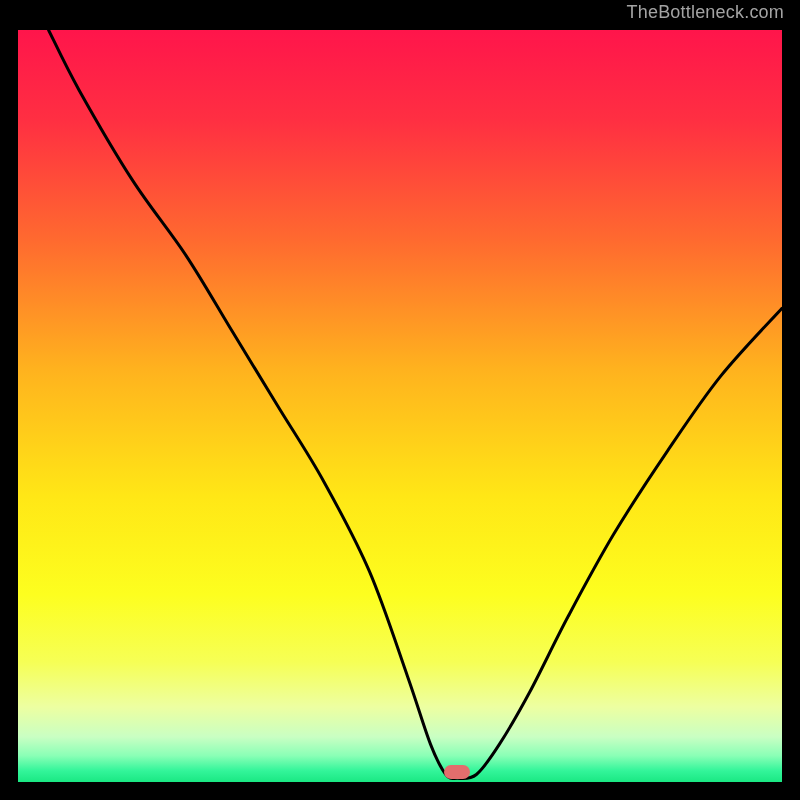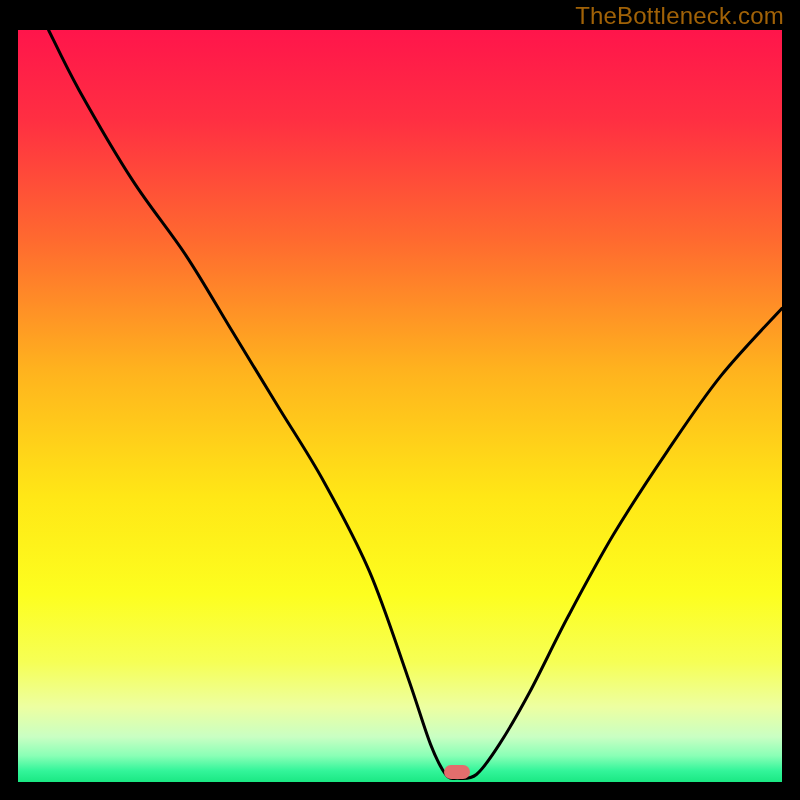--- a/index.html
+++ b/index.html
@@ -13,22 +13,22 @@
   }
   .container {
     position: relative;
     width: 800px;
     height: 800px;
   }
   .watermark {
     position: absolute;
     top: 2px;
     right: 16px;
-    color: #a16207;
-    font-size: 24px;
+    color: #a3a3a3;
+    font-size: 18px;
     font-weight: 500;
     letter-spacing: 0.2px;
     z-index: 5;
   }
   .plot-outer {
     position: absolute;
     left: 18px;
     top: 30px;
     width: 764px;
     height: 752px;

